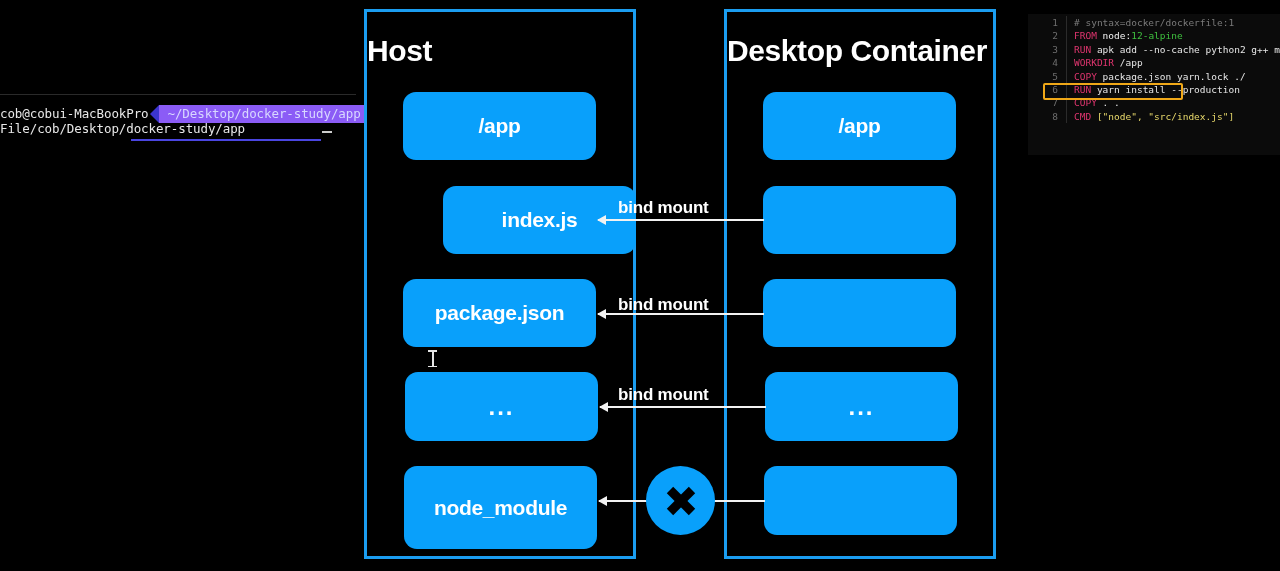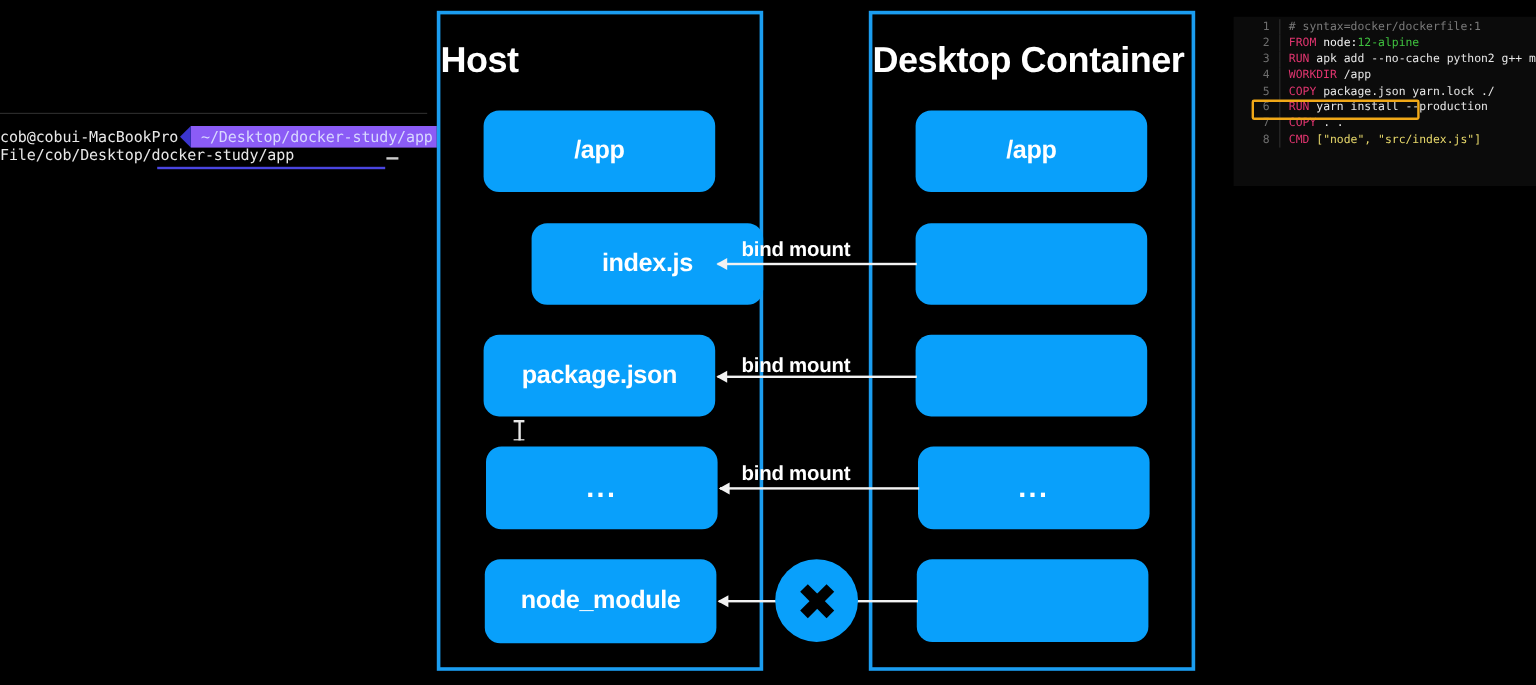--- a/index.html
+++ b/index.html
@@ -135,21 +135,21 @@
     color: #ffffff;
     letter-spacing: -0.3px;
   }
   .node.dots { font-size: 24px; letter-spacing: 2px; }
 
   
   #host-node-0 { left: 403px; top: 92px;  width: 193px; height: 68px; }
   #host-node-1 { left: 403px; top: 186px; width: 193px; height: 68px; margin-left: 40px; }
   #host-node-2 { left: 403px; top: 279px; width: 193px; height: 68px; }
   #host-node-3 { left: 405px; top: 372px; width: 193px; height: 69px; }
-  #host-node-4 { left: 404px; top: 466px; width: 193px; height: 70px; }
+  #host-node-4 { left: 404px; top: 466px; width: 193px; height: 83px; }
 
   
   #cont-node-0 { left: 763px; top: 92px;  width: 193px; height: 68px; }
   #cont-node-1 { left: 763px; top: 186px; width: 193px; height: 68px; }
   #cont-node-2 { left: 763px; top: 279px; width: 193px; height: 68px; }
   #cont-node-3 { left: 765px; top: 372px; width: 193px; height: 69px; }
   #cont-node-4 { left: 764px; top: 466px; width: 193px; height: 69px; }
 
   
   .connector {

